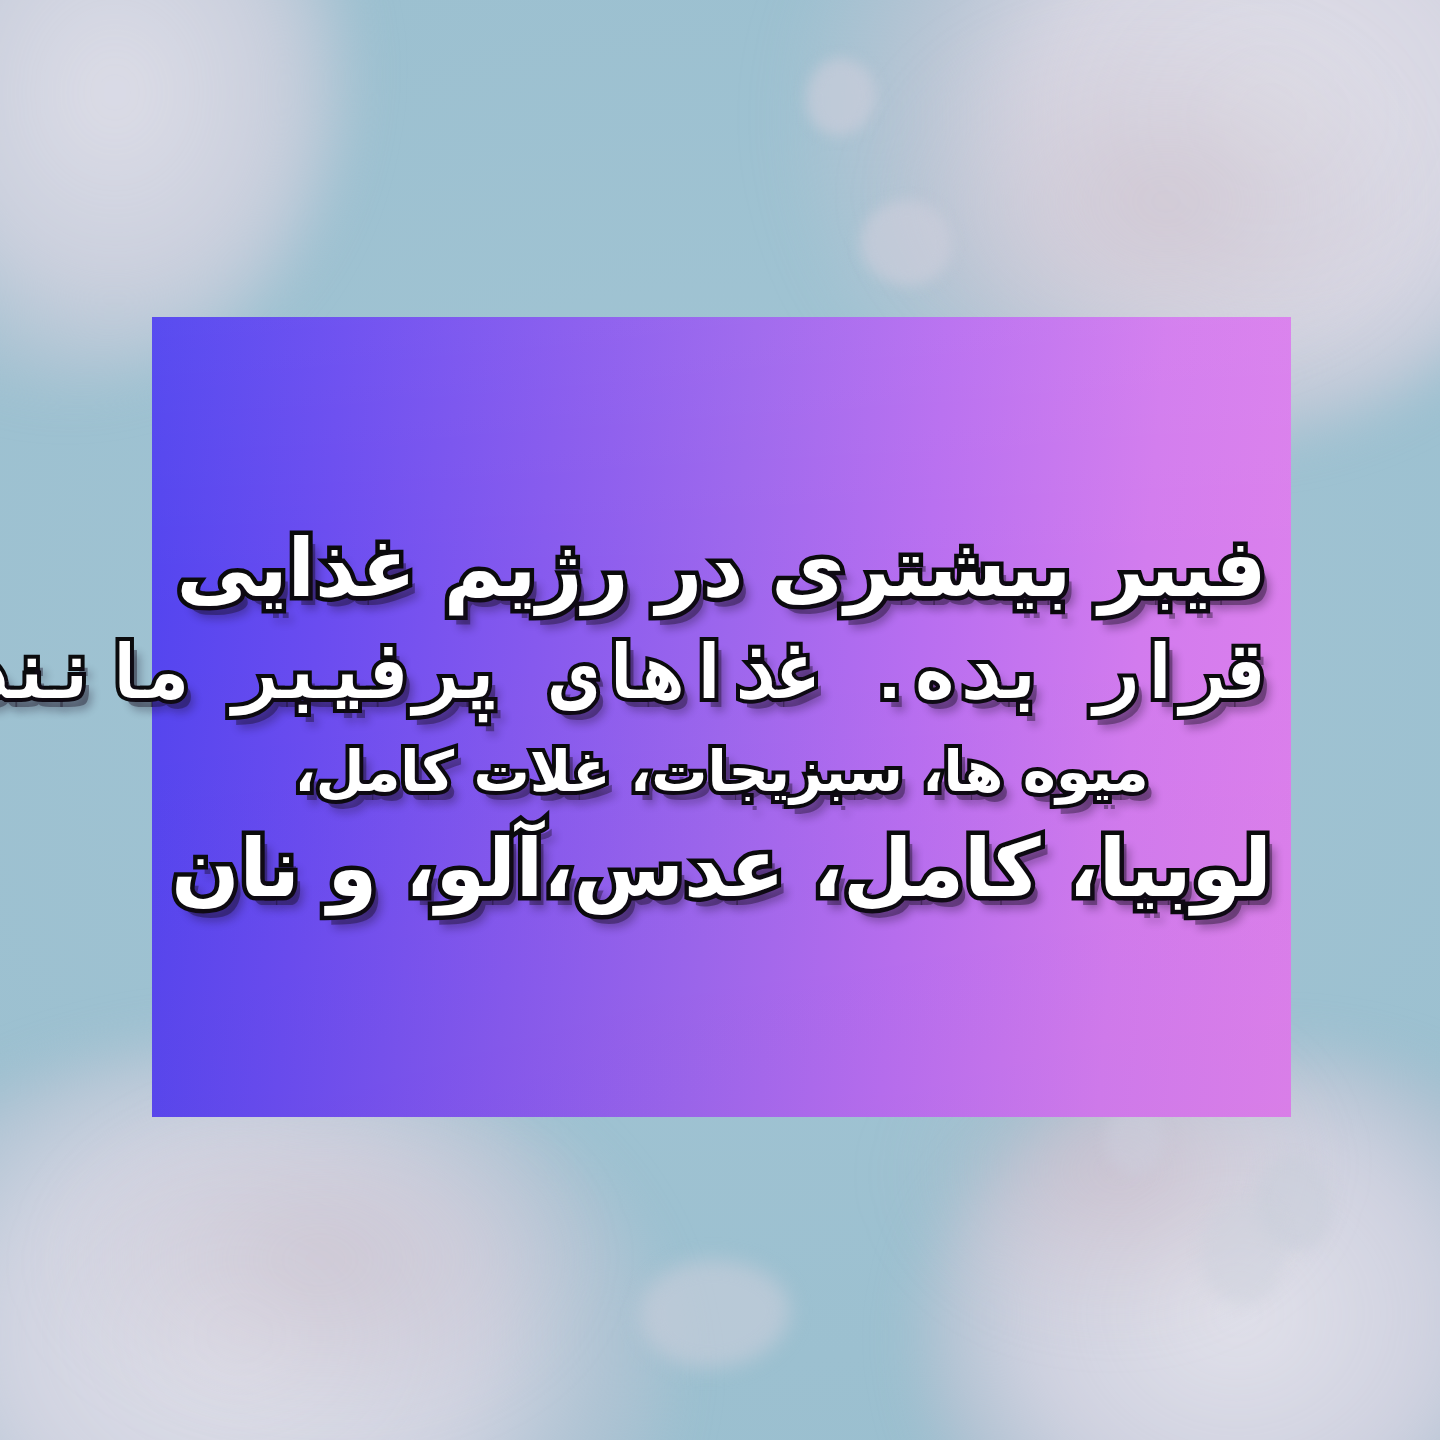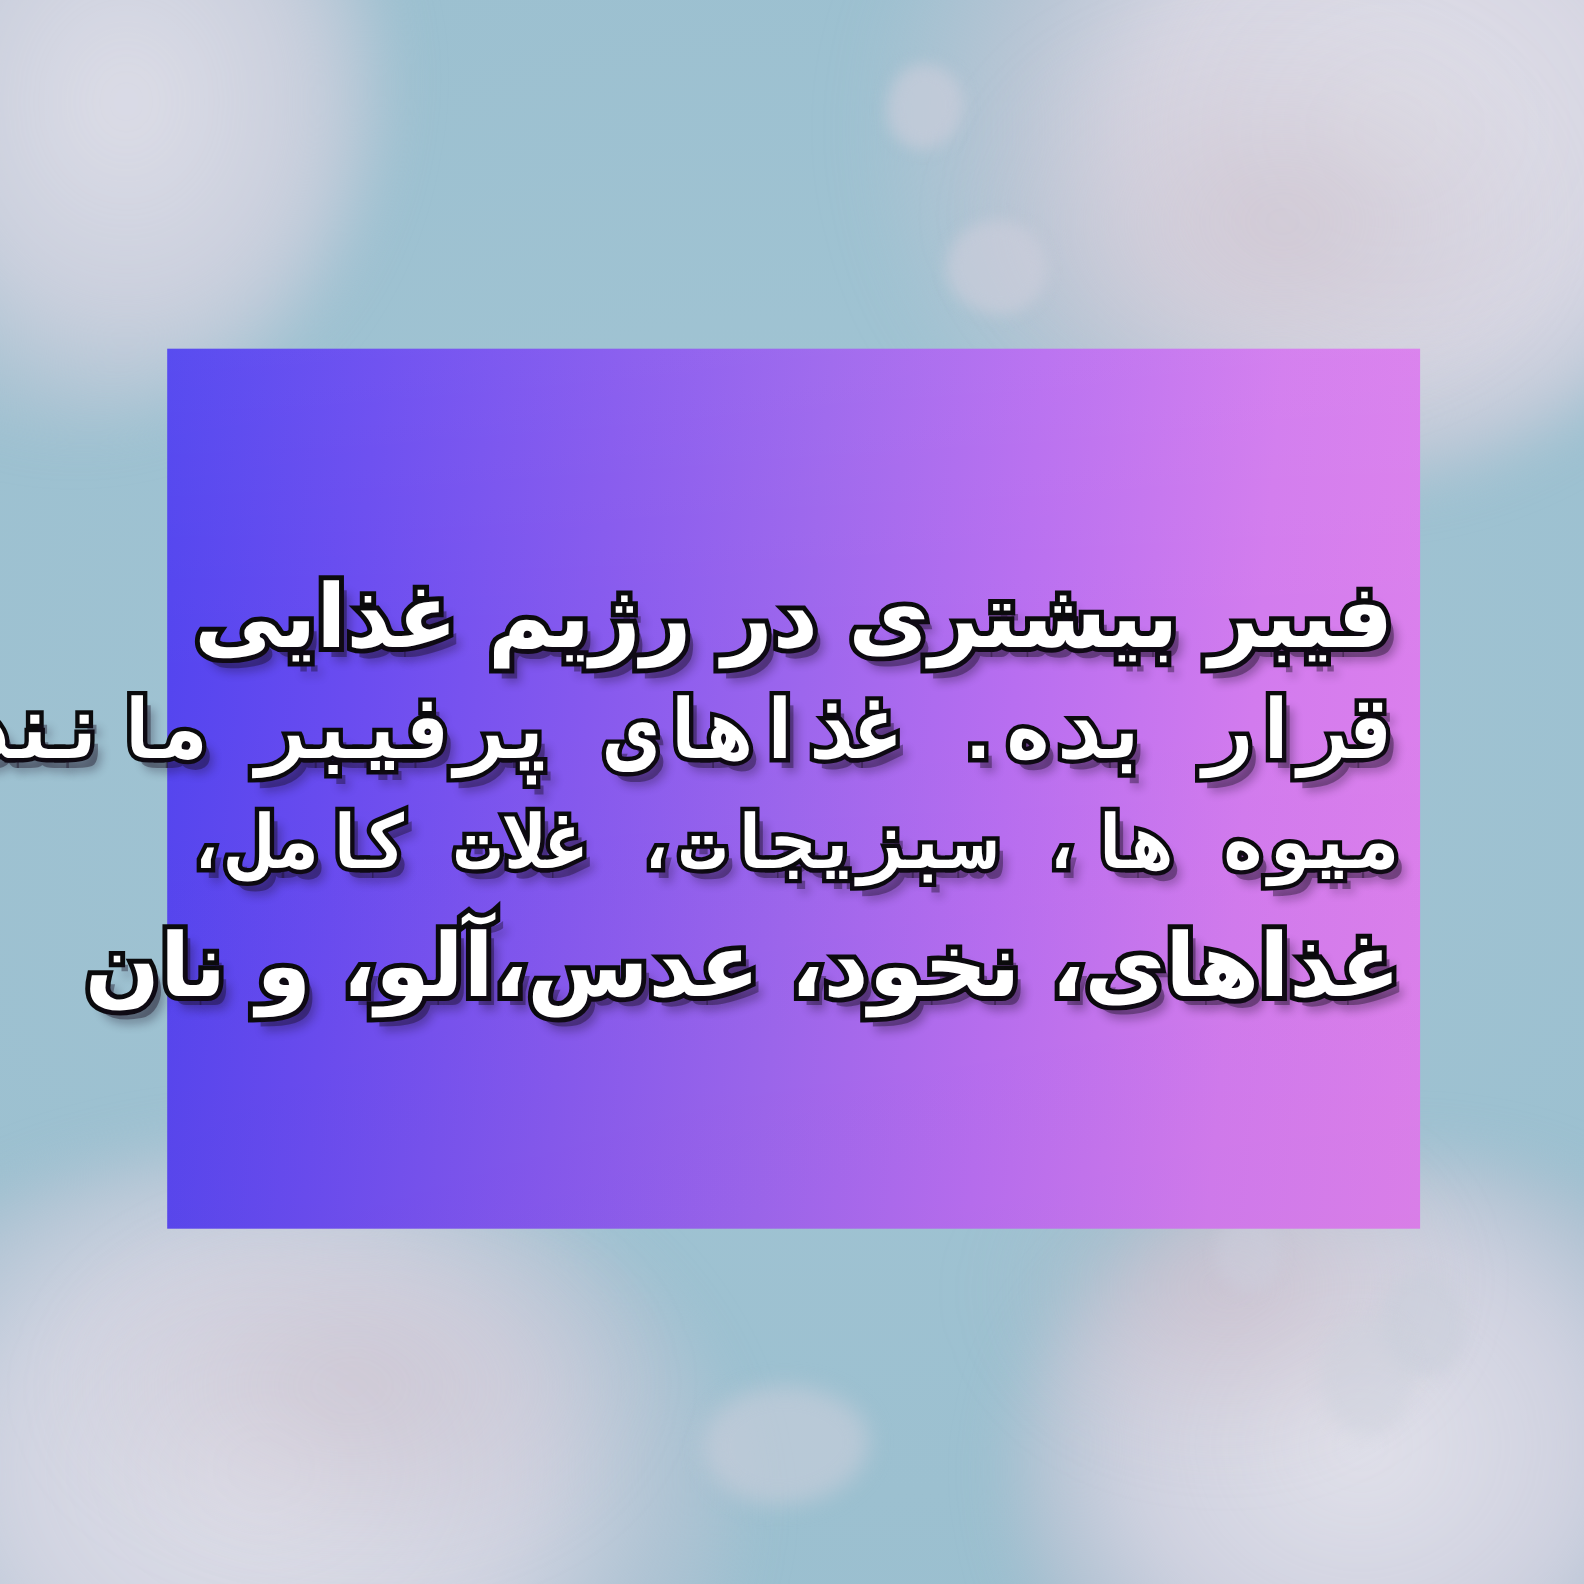--- a/index.html
+++ b/index.html
@@ -198,18 +198,18 @@
   <div class="blob blob-b"></div>
   <div class="blob blob-c"></div>
   <div class="blob blob-d"></div>
   <div class="blob blob-e"></div>
   <div class="blob blob-f"></div>
 
   <div id="card">
     <div id="caption">
       <span class="line" style="font-size: 80px; text-align: center;">فیبر بیشتری  در رژیم غذایی</span>
       <span class="line" style="font-size: 75px; font-family: Liberation Mono, monospace; -webkit-text-stroke-width: 8px;">قرار بده. غذاهای پرفیبر مانند</span>
-      <span class="line" style="font-size: 68px; font-family: Liberation Mono, monospace; -webkit-text-stroke-width: 8px;">میوه ها، سبزیجات، غلات کامل،</span>
-      <span class="line" style="font-size: 80px;">غذاهای، نخود، عدس،آلو، و نان</span>
+      <span class="line" style="font-size: 56px; -webkit-text-stroke-width: 8px;">میوه ها، سبزیجات، غلات کامل،</span>
+      <span class="line" style="font-size: 80px;">لوبیا، کامل، عدس،آلو، و نان</span>
     </div>
   </div>
 
 </div>
 
 </body></html>

